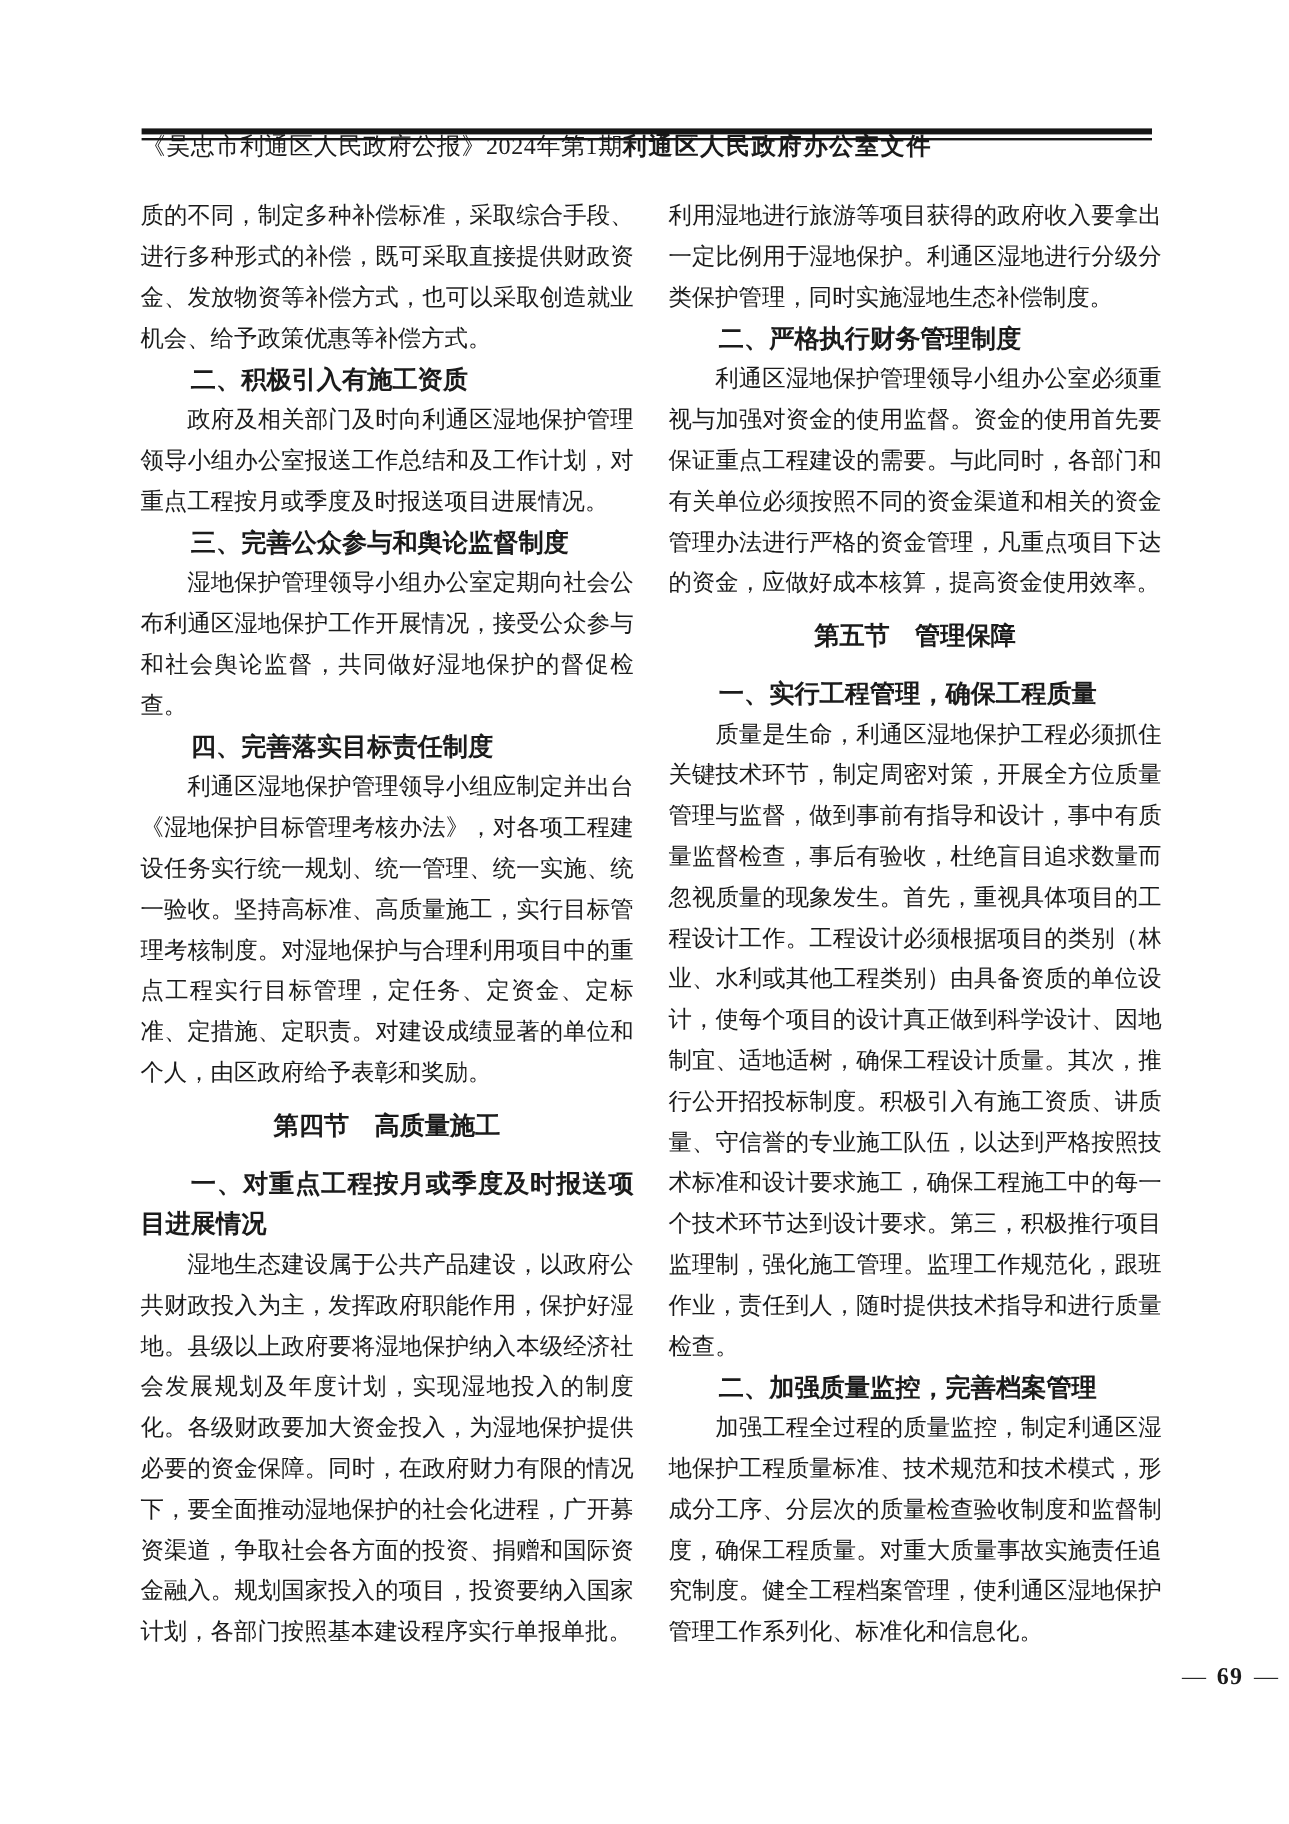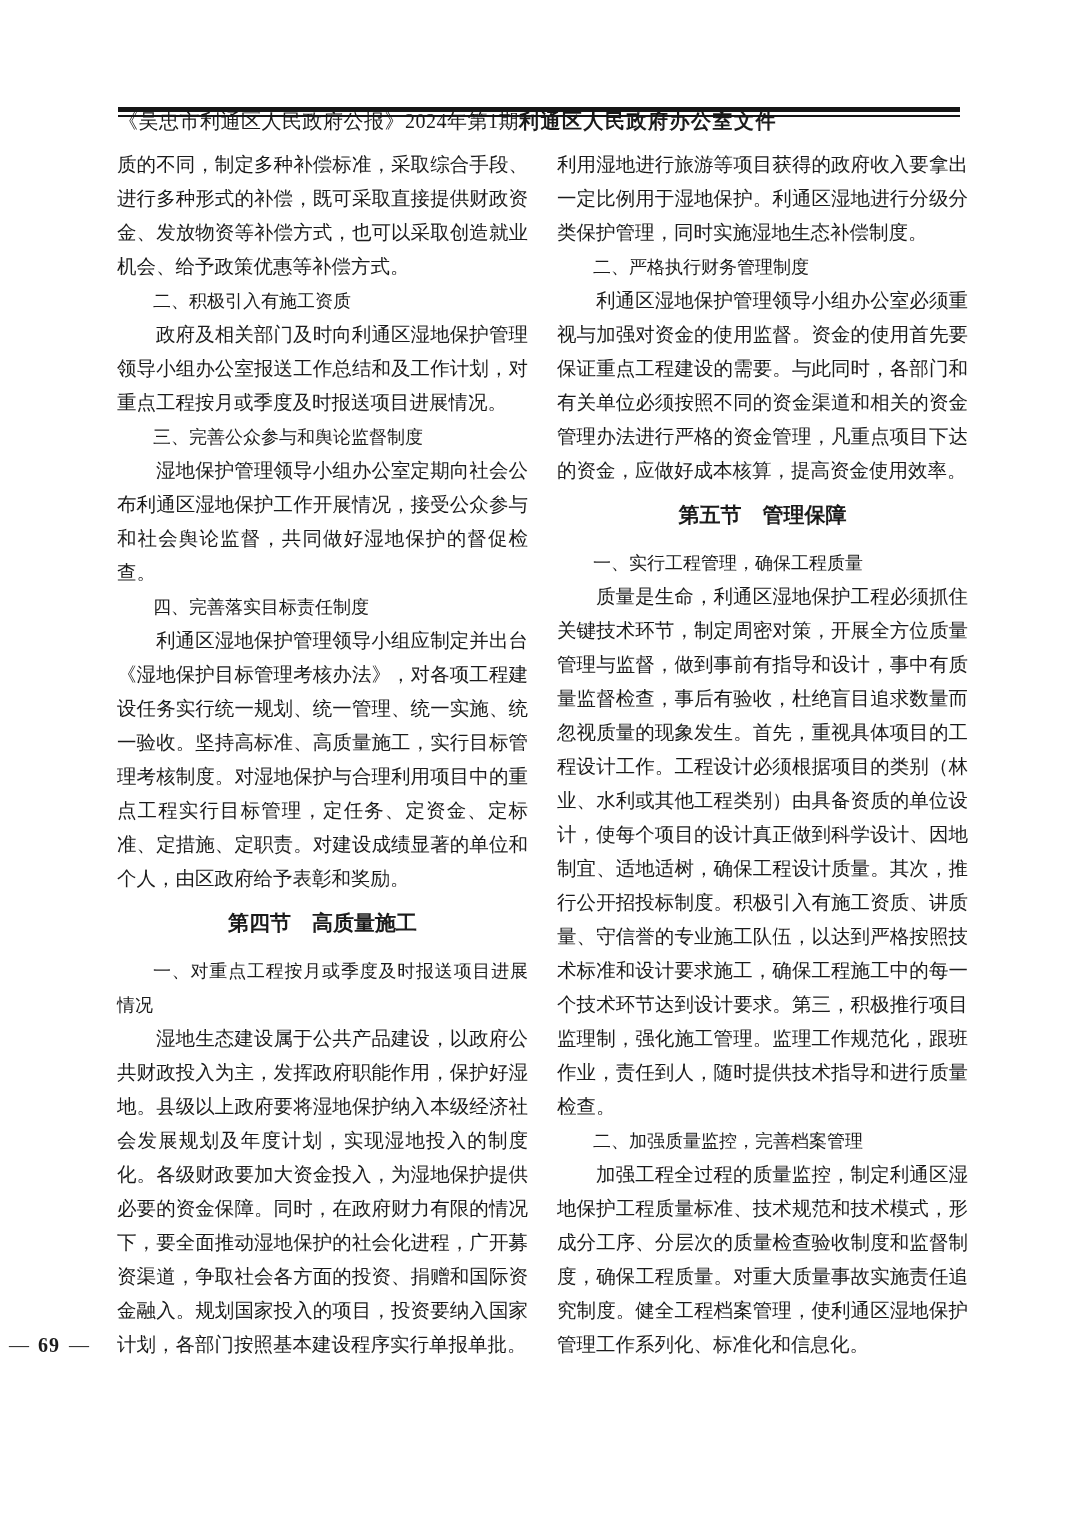--- a/index.html
+++ b/index.html
@@ -31,52 +31,52 @@
     border-top: 5px solid #161616;
     border-bottom: 2px solid #161616;
     box-sizing: content-box;
   }
 
   
   .columns {
     position: absolute; left: 117px; top: 148px; width: 851px;
     display: flex; gap: 29px;
   }
-  .col { width: 411px; }
+  .col { width: 411px; margin-top: 16px; }
 
   .para {
     font-size: 19.5px; line-height: 34px;
     text-align: justify;
     text-indent: 2em;
     margin: 0;
     font-family: "Liberation Serif", serif;
   }
   .para.no-indent { text-indent: 0; }
 
   .heading {
-    font-size: 18px; line-height: 34px;
-    font-weight: normal;
+    font-size: 21px; line-height: 34px;
+    font-weight: bold;
     font-family: "Liberation Sans", sans-serif;
     text-indent: 2em;
     text-align: justify;
     margin: 0;
   }
   .section {
     font-size: 21px; line-height: 36px;
     font-weight: bold;
     font-family: Liberation Mono, monospace;
     text-align: center;
     text-indent: 0;
     margin: 11px 0;
   }
 
   
   .footer {
-    position: absolute; left: 0; top: 1334px; width: 1074px;
-    text-align: left; font-size: 20px; color: #1b1b1b;
+    position: absolute; left: 0; top: 1386px; width: 1074px;
+    text-align: right; font-size: 20px; color: #1b1b1b;
     font-family: "Liberation Serif", serif;
   }
   .footer .dash { color: #2a2a2a; margin: 0 9px; }
   .footer .pagenum { font-weight: bold; letter-spacing: 1px; }
 </style>
 </head>
 <body>
 
 <div class="page">
 

